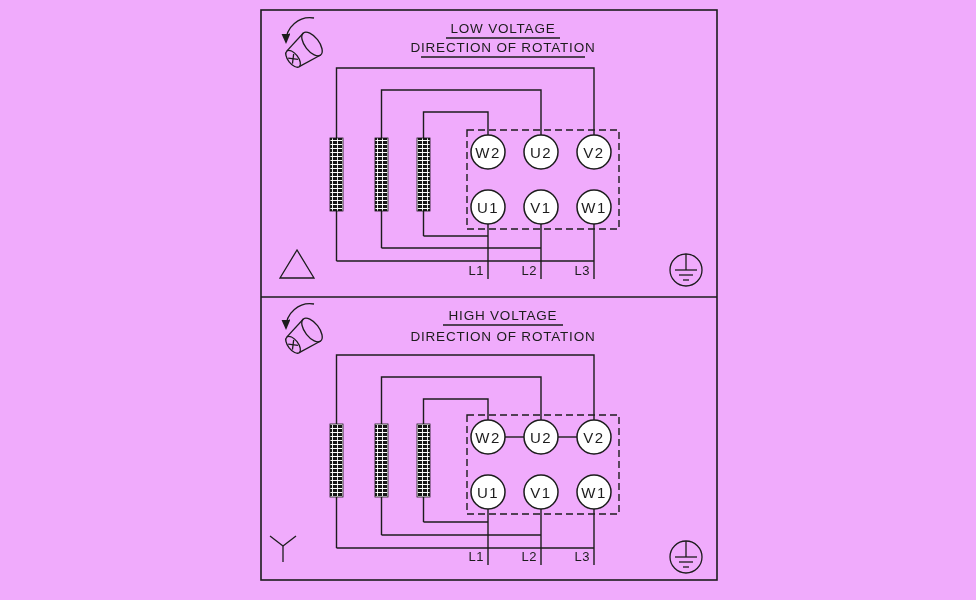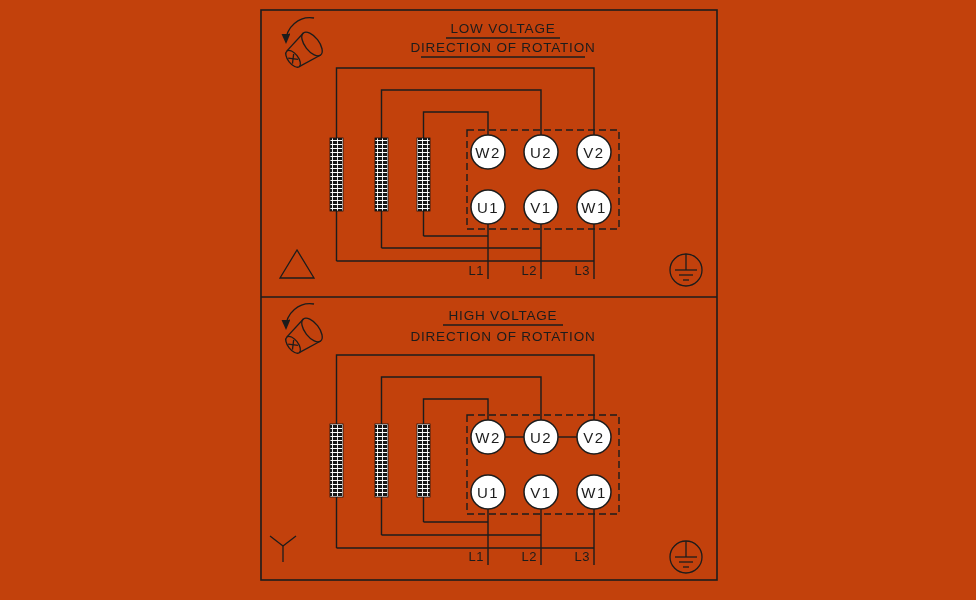--- a/index.html
+++ b/index.html
@@ -1,16 +1,16 @@
 <!DOCTYPE html>
 <html><head>
 <meta charset="utf-8">
 <style>
   html,body{margin:0;padding:0;background:#ffffff;}
-  .stage{position:relative;width:976px;height:600px;background:#c2410c;overflow:hidden;
+  .stage{position:relative;width:976px;height:600px;background:#f0abfc;overflow:hidden;
          font-family:"Liberation Sans",sans-serif;}
   svg{position:absolute;top:0;left:0;}
   text{fill:#1c1c1c;font-family:"Liberation Sans",sans-serif;}
   .title-text{font-size:13.5px;letter-spacing:0.8px;}
   .term-text{font-size:15px;letter-spacing:1.5px;}
   .l-text{font-size:13px;letter-spacing:0.5px;}
   .wire{stroke:#1c1c1c;stroke-width:1.4;fill:none;}
   .thin{stroke:#1c1c1c;stroke-width:1.3;fill:none;}
   .frame{stroke:#1c1c1c;stroke-width:1.6;fill:none;}
   .dash{stroke:#1c1c1c;stroke-width:1.4;fill:none;stroke-dasharray:7 4;}

